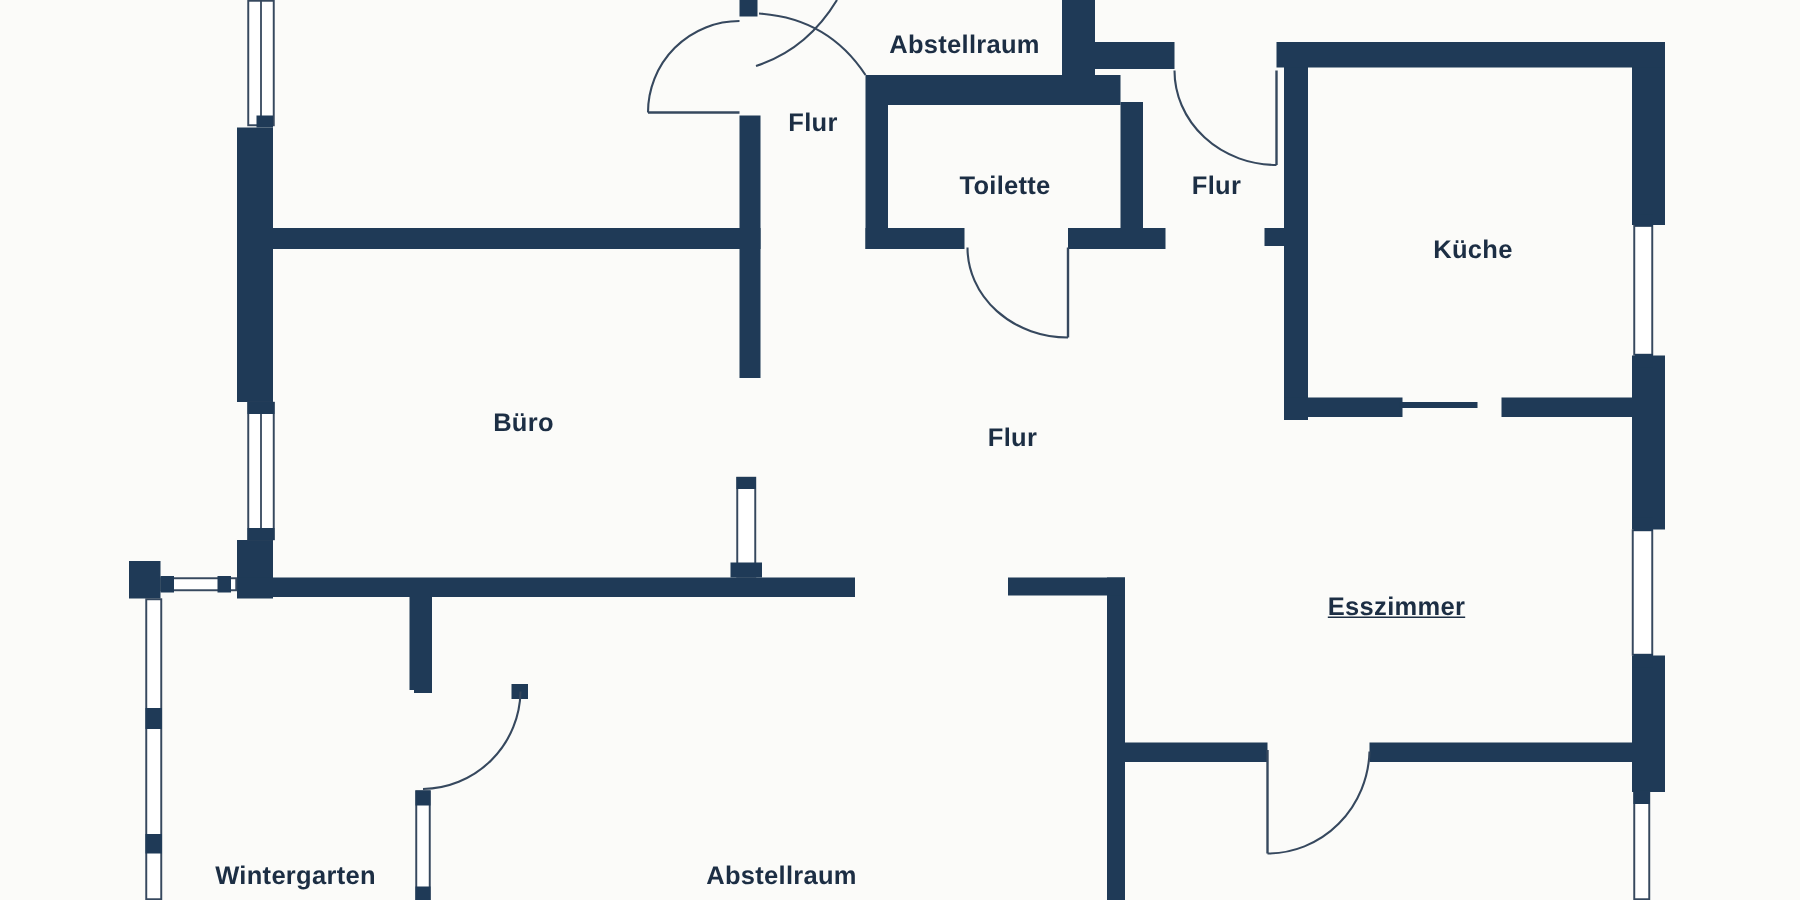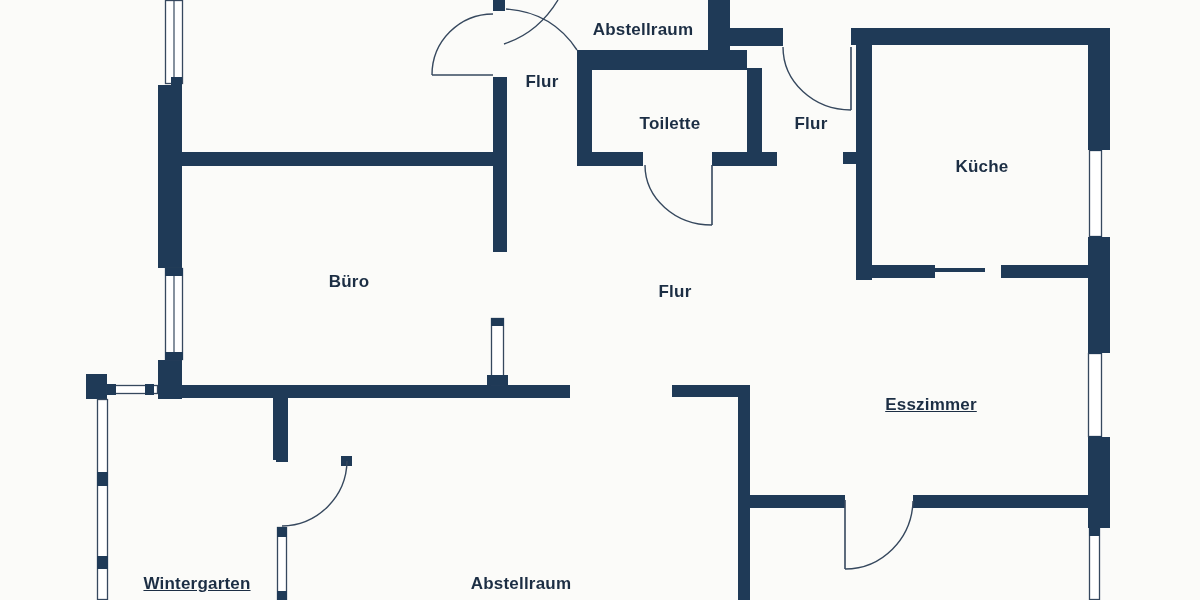--- a/index.html
+++ b/index.html
@@ -100,16 +100,16 @@
   </svg>
   <div class="labels" id="labels-layer">
       <div class="room-label" style="left: 643px; top: 19px;">Abstellraum</div>
       <div class="room-label" style="left: 542px; top: 71px;">Flur</div>
       <div class="room-label" style="left: 670px; top: 113px;">Toilette</div>
       <div class="room-label" style="left: 811px; top: 113px;">Flur</div>
       <div class="room-label" style="left: 982px; top: 156px;">Küche</div>
       <div class="room-label" style="left: 349px; top: 271px;">Büro</div>
       <div class="room-label" style="left: 675px; top: 281px;">Flur</div>
       <div class="room-label" style="left: 931px; top: 394px; text-decoration: underline;">Esszimmer</div>
-      <div class="room-label" style="left: 197px; top: 573px; text-decoration: underline;">Wintergarten</div>
+      <div class="room-label" style="left: 197px; top: 573px;">Wintergarten</div>
       <div class="room-label" style="left: 521px; top: 573px;">Abstellraum</div>
     </div>
 </div>
 
 </body></html>

